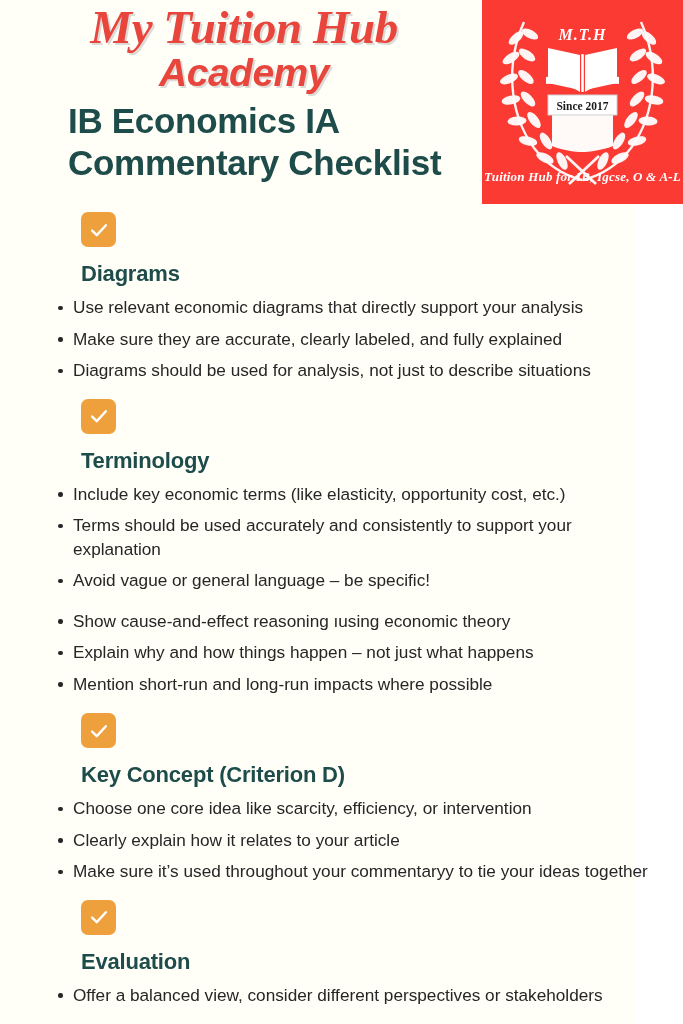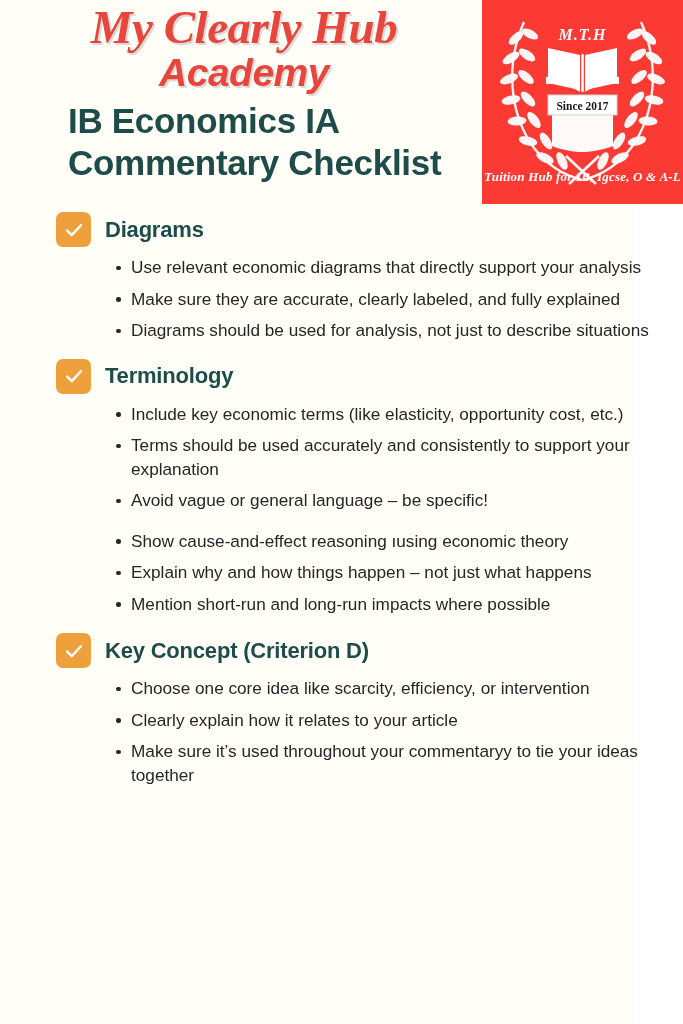--- a/index.html
+++ b/index.html
@@ -99,23 +99,23 @@
     position: absolute;
     left: 0;
     top: 205px;
     width: 683px;
   }
 
   .section { position: relative; }
 
   .sec-head {
     display: flex;
-    align-items: center;
     gap: 14px;
-    padding-left: 56px;
+    padding-left: 81px;
+    flex-direction: column;
   }
 
   .checkbox {
     flex: 0 0 auto;
     width: 35px;
     height: 35px;
     border-radius: 7px;
     background: #eda03c;
     display: flex;
     align-items: center;
@@ -127,21 +127,21 @@
     font-size: 22px;
     font-weight: bold;
     color: #1d4c4a;
     letter-spacing: -0.2px;
     white-space: nowrap;
   }
 
   .bullets {
     list-style: none;
     margin: 9px 0 0 0;
-    padding: 0 30px 0 114px;
+    padding: 0 30px 0 56px;
   }
 
   .bullets li {
     position: relative;
     padding-left: 17px;
     font-size: 17.2px;
     line-height: 23.5px;
     color: #262626;
     margin-bottom: 8px;
   }
@@ -167,21 +167,21 @@
 </style>
 </head>
 <body>
 
 <div class="page">
   <div class="cream-field"></div>
 
   <div class="header">
 
     <div class="brand-block">
-      <div class="brand-line1">My Clearly Hub</div>
+      <div class="brand-line1">My Tuition Hub</div>
       <div class="brand-line2">Academy</div>
     </div>
 
     <div class="doc-title">
       <div>IB Economics IA</div>
       <div>Commentary Checklist</div>
     </div>
 
     <div class="logo">
       <svg viewBox="0 0 201 204" xmlns="http://www.w3.org/2000/svg" aria-hidden="true">
@@ -303,15 +303,28 @@
         </div>
         <div class="sec-title">Key Concept (Criterion D)</div>
       </div>
       <ul class="bullets">
         <li>Choose one core idea like scarcity, efficiency, or intervention</li>
         <li>Clearly explain how it relates to your article</li>
         <li>Make sure it’s used throughout your commentaryy to tie your ideas together</li>
       </ul>
     </div>
 
+    <div class="section s4">
+      <div class="sec-head">
+        <div class="checkbox">
+          <svg viewBox="0 0 24 24" aria-hidden="true">
+              <path d="M4.5 12.6 L9.6 17.6 L19.5 6.8" fill="none" stroke="#ffffff" stroke-width="2.6" stroke-linecap="round" stroke-linejoin="round"></path>
+            </svg>
+        </div>
+        <div class="sec-title">Evaluation</div>
+      </div>
+      <ul class="bullets">
+        <li>Offer a balanced view, consider different perspectives or stakeholders</li>
+      </ul>
+    </div>
 
   </div>
 </div>
 
 </body></html>

